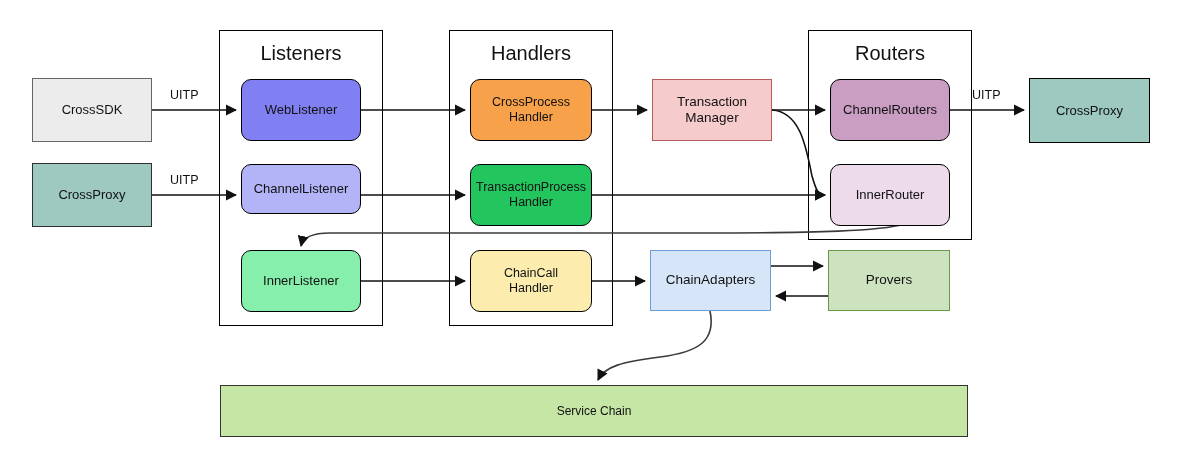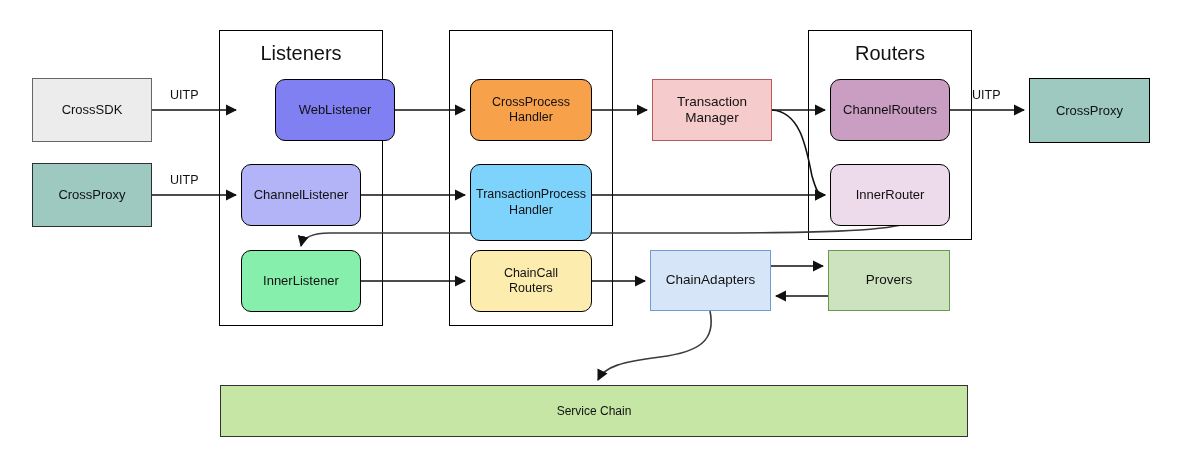--- a/index.html
+++ b/index.html
@@ -56,20 +56,21 @@
 </style>
 </head>
 <body>
 
 <div id="stage">
 
   <div class="group-box" id="gb-0" style="left: 219px; top: 30px; width: 164px; height: 296px;"></div>
   <div class="group-title" id="gt-0" style="left: 219px; top: 42px; width: 164px;">Listeners</div>
 
   <div class="group-box" id="gb-1" style="left: 449px; top: 30px; width: 164px; height: 296px;"></div>
+  <div class="group-title" id="gt-1" style="left: 449px; top: 42px; width: 164px;">Handlers</div>
 
   <div class="group-box" id="gb-2" style="left: 808px; top: 30px; width: 164px; height: 210px;"></div>
   <div class="group-title" id="gt-2" style="left: 808px; top: 42px; width: 164px;">Routers</div>
 
   <svg class="layer" viewBox="0 0 1181 471">
     <defs>
       <marker id="arrow" viewBox="0 0 10 10" refX="9" refY="5" markerWidth="7" markerHeight="7" orient="auto-start-reverse">
         <path d="M 0 0 L 10 5 L 0 10 z" fill="#111111"></path>
       </marker>
     </defs>
@@ -104,29 +105,29 @@
     <g fill="none" stroke="#3b3b3b" stroke-width="1.6">
 
       <path d="M 905 224 C 880 231, 820 233, 700 233 L 330 233 C 312 233, 303 237, 301 246" marker-end="url(#arrow)"></path>
 
       <path d="M 710 311 C 716 340, 700 352, 660 357 C 622 362, 605 366, 598 380" marker-end="url(#arrow)"></path>
     </g>
   </svg>
 
   <div class="node rect" id="nd-0" style="left: 32px; top: 78px; width: 120px; height: 64px; background: rgb(236, 236, 236); border-color: rgb(102, 102, 102); font-size: 13px;">CrossSDK</div>
   <div class="node rect" id="nd-1" style="left: 32px; top: 163px; width: 120px; height: 64px; background: rgb(157, 201, 192); border-color: rgb(47, 47, 47); font-size: 13px;">CrossProxy</div>
-  <div class="node round" id="nd-2" style="left: 241px; top: 79px; width: 120px; height: 62px; background: rgb(128, 128, 242); border-color: rgb(0, 0, 0); font-size: 13px; margin-left: 34px;">WebListener</div>
-  <div class="node round" id="nd-3" style="left: 241px; top: 164px; width: 120px; height: 62px; background: rgb(179, 179, 247); border-color: rgb(0, 0, 0); font-size: 13px;">ChannelListener</div>
+  <div class="node round" id="nd-2" style="left: 241px; top: 79px; width: 120px; height: 62px; background: rgb(128, 128, 242); border-color: rgb(0, 0, 0); font-size: 13px;">WebListener</div>
+  <div class="node round" id="nd-3" style="left: 241px; top: 164px; width: 120px; height: 50px; background: rgb(179, 179, 247); border-color: rgb(0, 0, 0); font-size: 13px;">ChannelListener</div>
   <div class="node round" id="nd-4" style="left: 241px; top: 250px; width: 120px; height: 62px; background: #86efac; border-color: rgb(0, 0, 0); font-size: 13px;">InnerListener</div>
   <div class="node round" id="nd-5" style="left: 470px; top: 79px; width: 122px; height: 62px; background: rgb(247, 161, 74); border-color: rgb(0, 0, 0); font-size: 12.5px;">CrossProcess
 Handler</div>
-  <div class="node round" id="nd-6" style="left: 470px; top: 164px; width: 122px; height: 77px; background: #7dd3fc; border-color: rgb(0, 0, 0); font-size: 12.5px;">TransactionProcess
+  <div class="node round" id="nd-6" style="left: 470px; top: 164px; width: 122px; height: 62px; background: #22c55e; border-color: rgb(0, 0, 0); font-size: 12.5px;">TransactionProcess
 Handler</div>
   <div class="node round" id="nd-7" style="left: 470px; top: 250px; width: 122px; height: 62px; background: rgb(252, 237, 175); border-color: rgb(0, 0, 0); font-size: 12.5px;">ChainCall
-Routers</div>
+Handler</div>
   <div class="node rect" id="nd-8" style="left: 652px; top: 79px; width: 120px; height: 62px; background: rgb(246, 203, 203); border-color: rgb(184, 91, 91); font-size: 13.5px;">Transaction
 Manager</div>
   <div class="node round" id="nd-9" style="left: 830px; top: 79px; width: 120px; height: 62px; background: rgb(201, 158, 194); border-color: rgb(0, 0, 0); font-size: 13px;">ChannelRouters</div>
   <div class="node round" id="nd-10" style="left: 830px; top: 164px; width: 120px; height: 62px; background: rgb(237, 218, 234); border-color: rgb(0, 0, 0); font-size: 13px;">InnerRouter</div>
   <div class="node rect" id="nd-11" style="left: 1029px; top: 78px; width: 121px; height: 65px; background: rgb(157, 201, 192); border-color: rgb(0, 0, 0); font-size: 13px;">CrossProxy</div>
   <div class="node rect" id="nd-12" style="left: 650px; top: 250px; width: 121px; height: 61px; background: rgb(214, 229, 247); border-color: rgb(106, 158, 212); font-size: 13.5px;">ChainAdapters</div>
   <div class="node rect" id="nd-13" style="left: 828px; top: 250px; width: 122px; height: 61px; background: rgb(205, 227, 191); border-color: rgb(106, 154, 74); font-size: 13.5px;">Provers</div>
   <div class="node rect" id="nd-14" style="left: 220px; top: 385px; width: 748px; height: 52px; background: rgb(198, 230, 165); border-color: rgb(51, 51, 51); font-size: 12px;">Service Chain</div>
 
   <div class="edge-label" id="el-0" style="left: 170px; top: 88px;">UITP</div>

